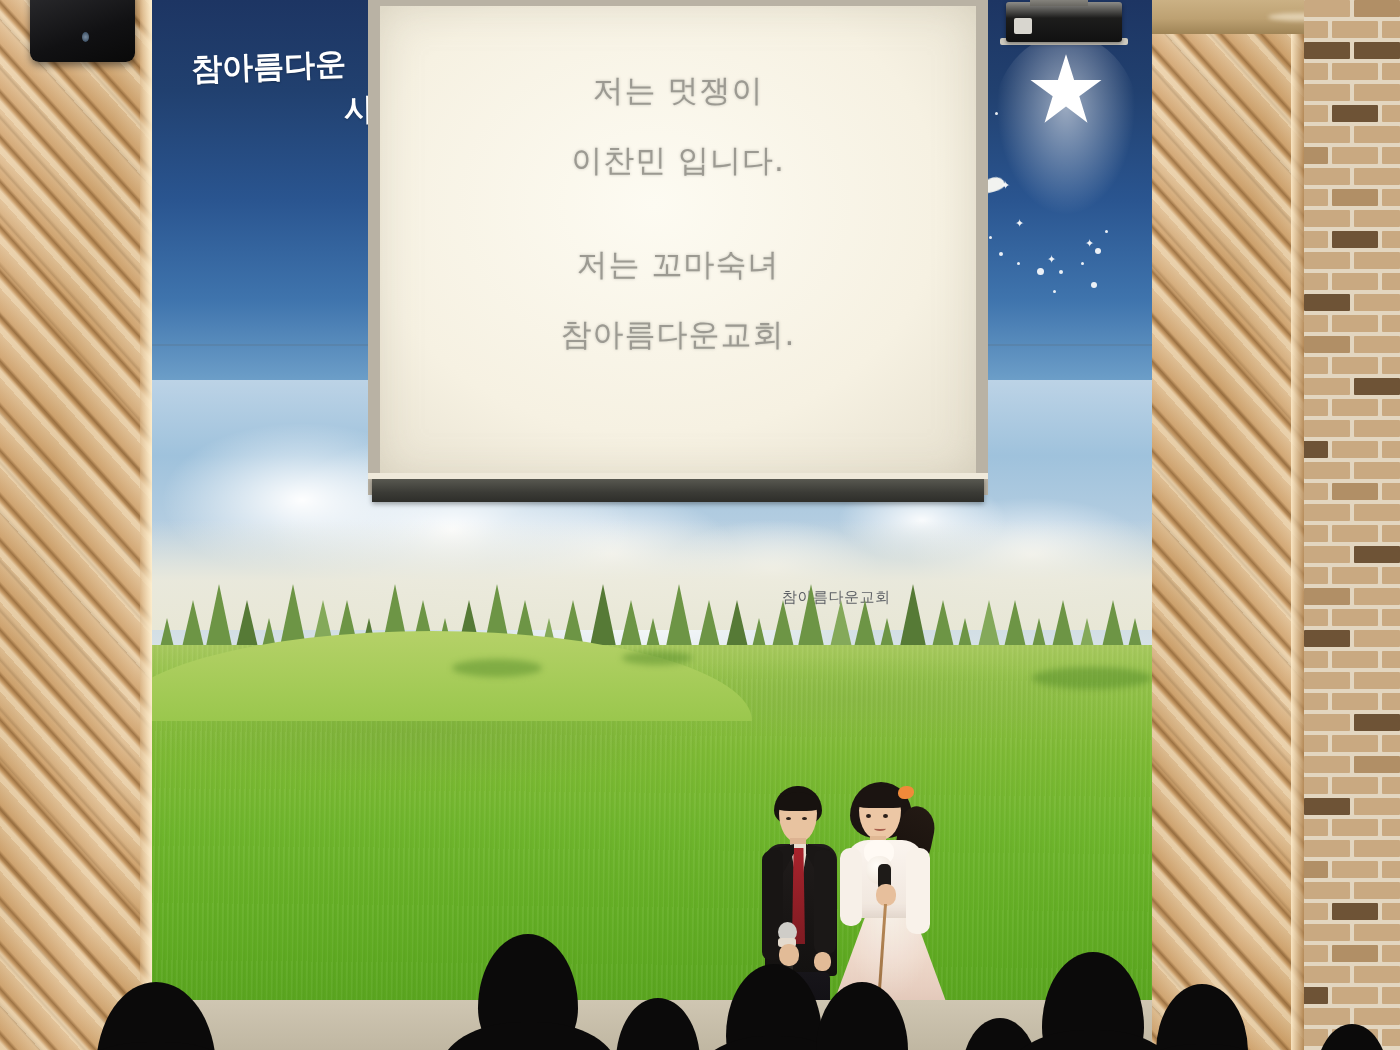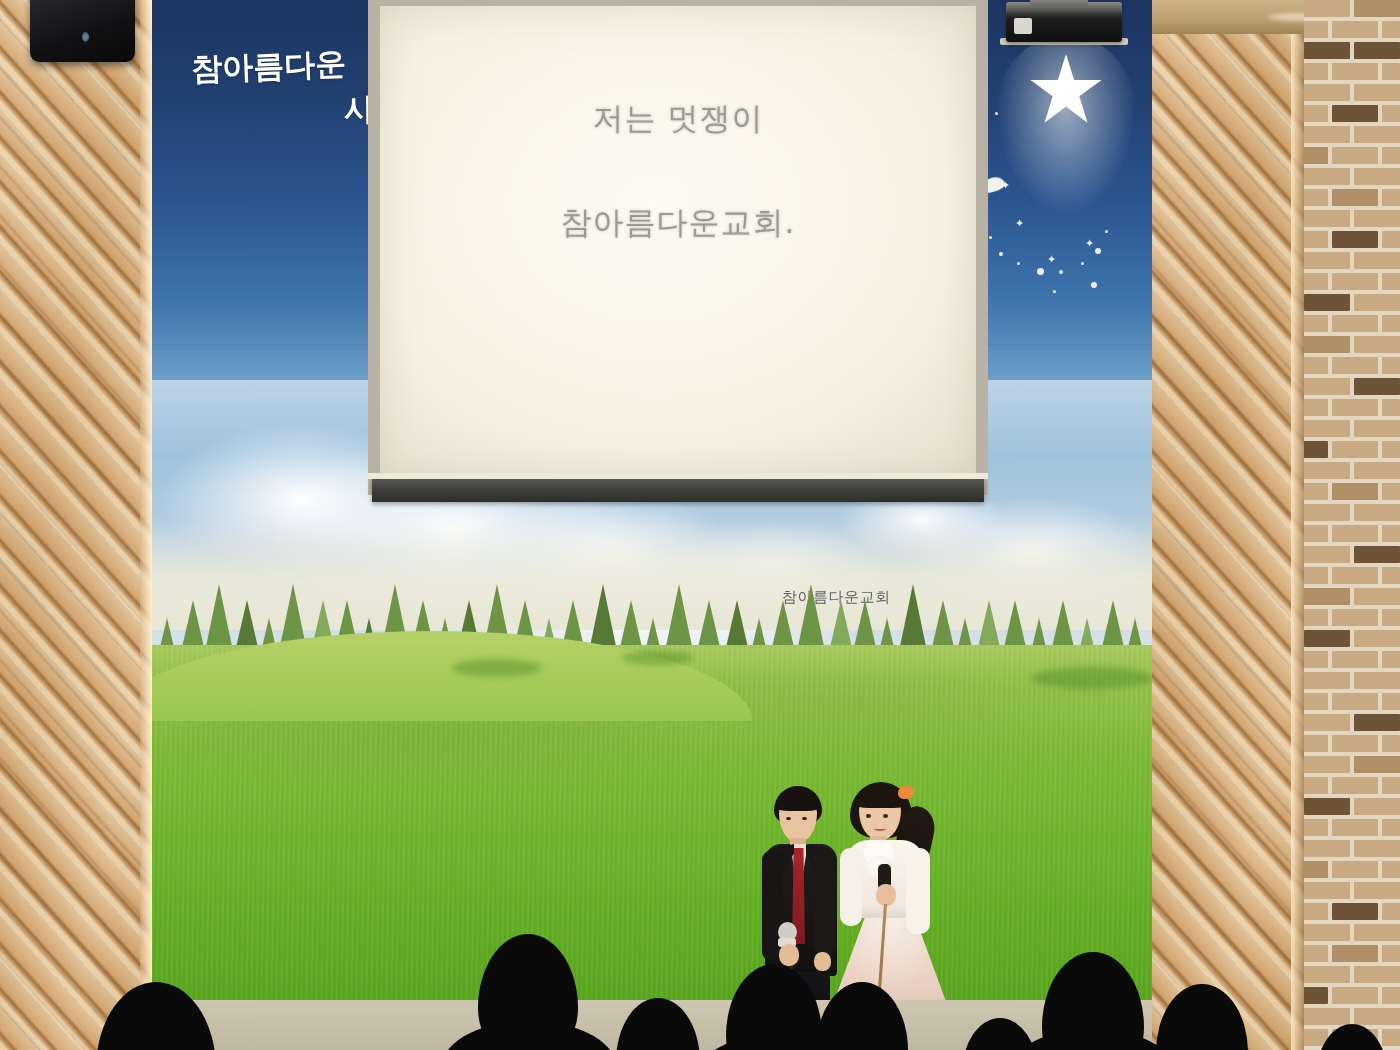--- a/index.html
+++ b/index.html
@@ -245,21 +245,21 @@
     box-shadow: 0 2px 5px rgba(0,0,0,0.35);
   }
   #screen-bar::after{
     content:""; position:absolute; left:-4px; top:-5px; width:620px; height:6px;
     background:#efe9da;
   }
 
   #slide-text {
     position: absolute; left: 380px; top: 6px; width: 596px; height: 472px;
     display:flex; flex-direction:column; align-items:center; justify-content:flex-start;
-    padding-top: 92px;
+    padding-top: 64px;
     color: #9c9a92;
     font-family: "DejaVu Sans", "Liberation Sans", sans-serif;
     font-size: 31px;
     font-weight: 400;
     letter-spacing: 1px;
     text-shadow: 0 0 3px rgba(190,188,178,0.9);
   }
   #slide-text .line { margin-bottom: 28px; }
   #slide-text .gap { height: 34px; }
 
@@ -657,21 +657,23 @@
       <div class="field-patch" style="left:470px;top:6px;width:70px;height:14px;"></div>
     </div>
   </div>
 
   <div id="screen-roller"></div>
   <div id="screen-frame"></div>
   <div id="screen-surface"></div>
 
   <div id="slide-text">
     <div class="line">저는 멋쟁이</div>
+    <div class="line">이찬민 입니다.</div>
     <div class="gap"></div>
+    <div class="line">저는 꼬마숙녀</div>
     <div class="line">참아름다운교회.</div>
   </div>
 
   <div id="screen-bar"></div>
 
   <div id="proj-plate"></div>
   <div id="projector"></div>
 
   <div class="person" id="boy">
     <div class="hair"></div>

